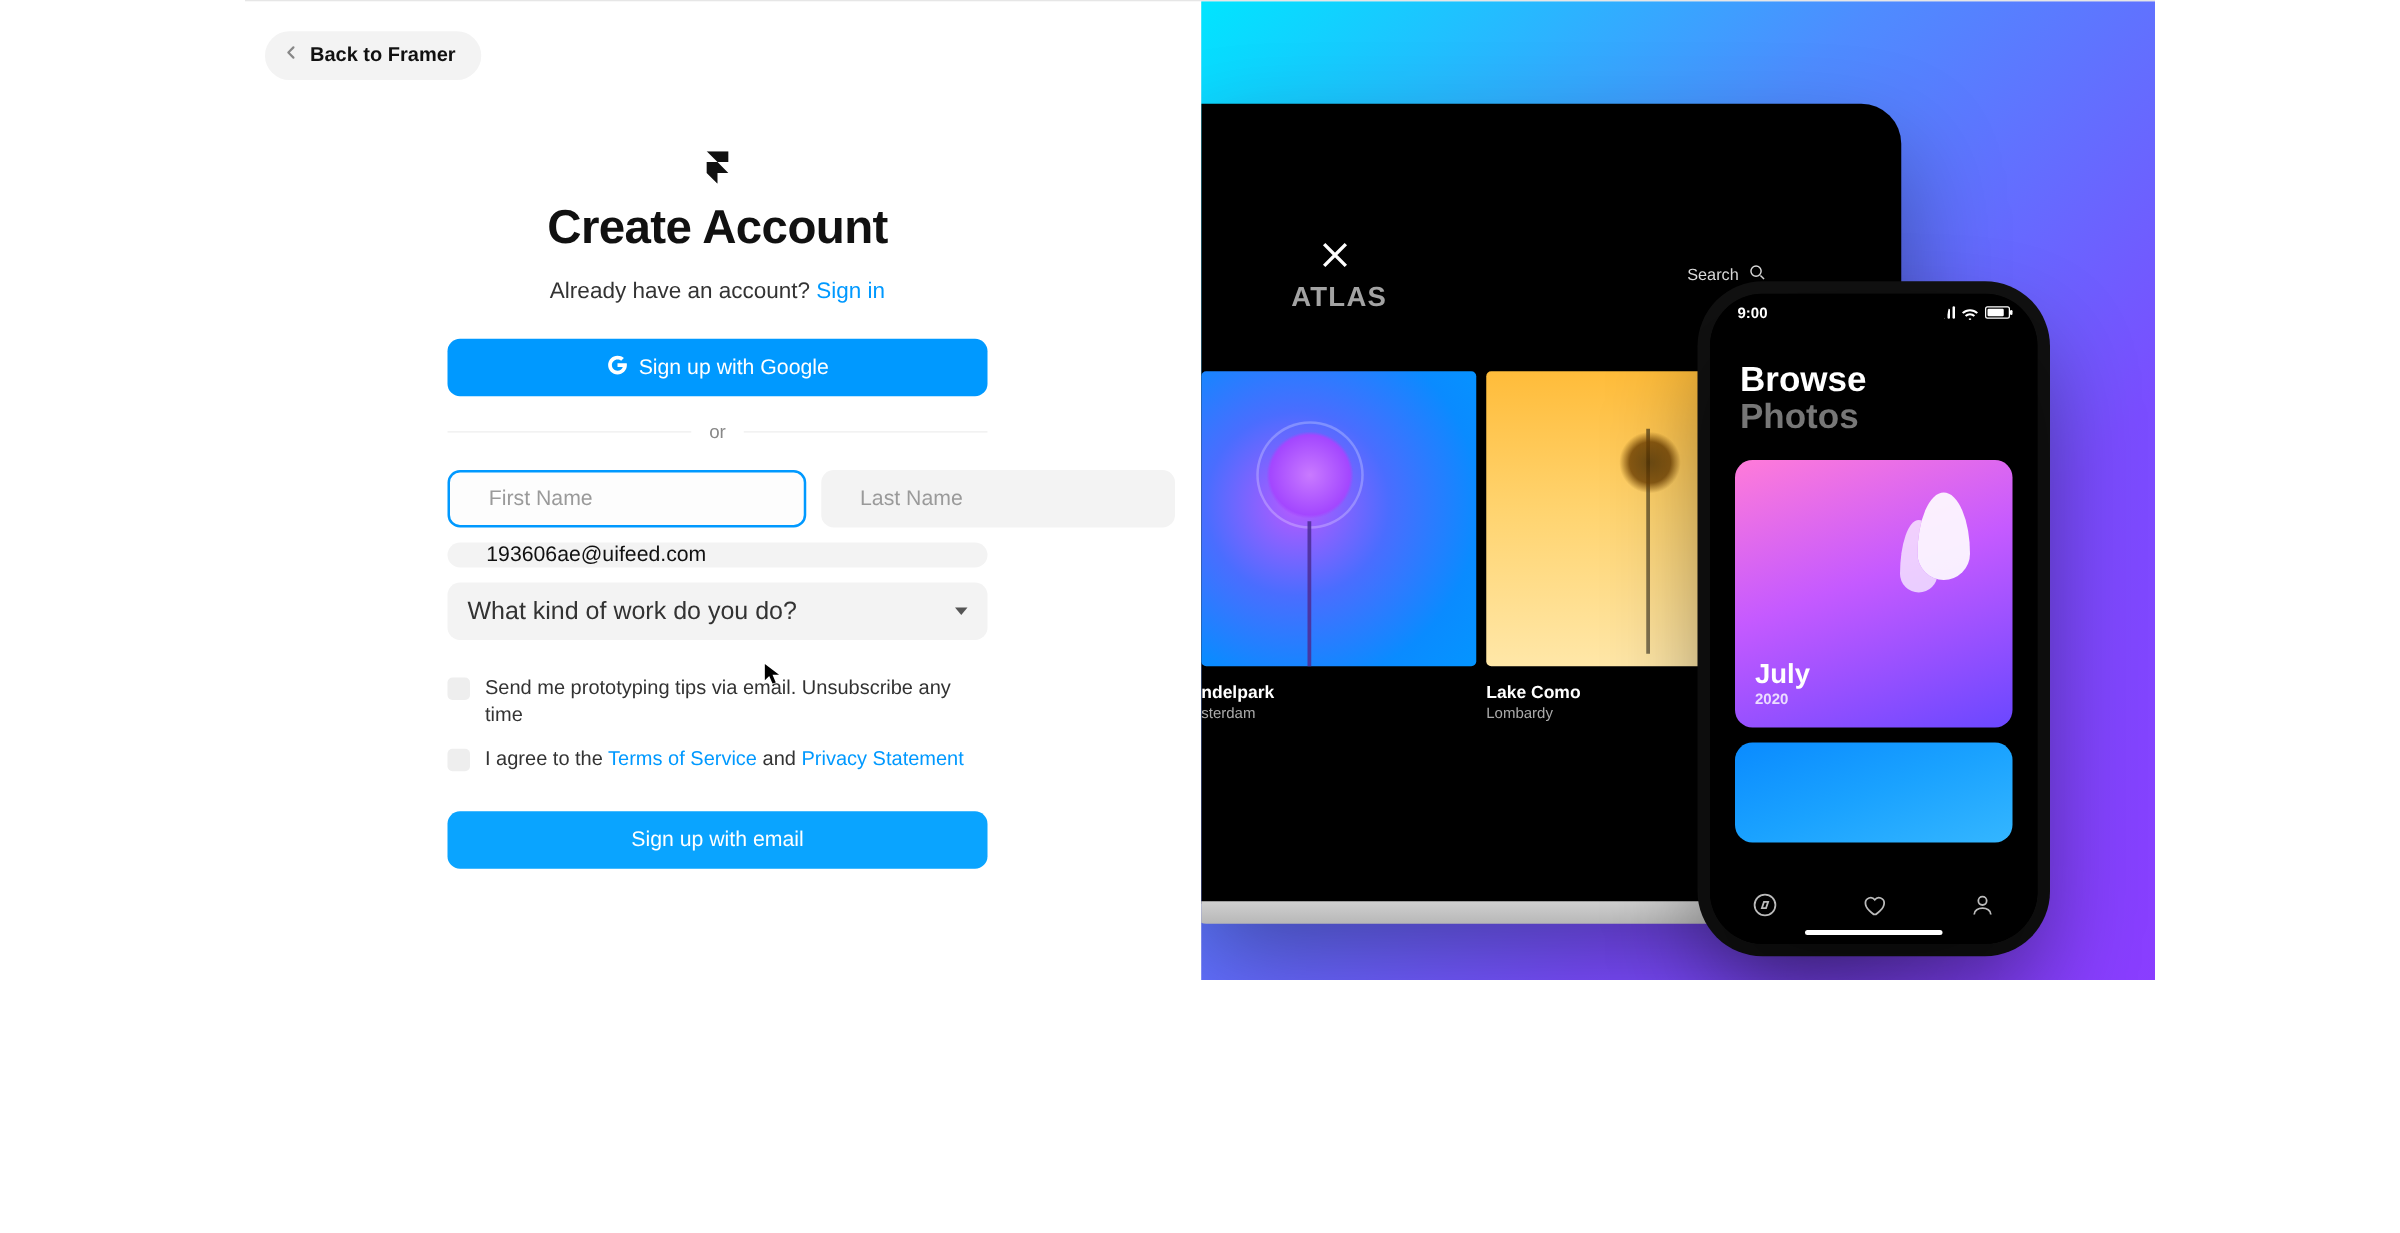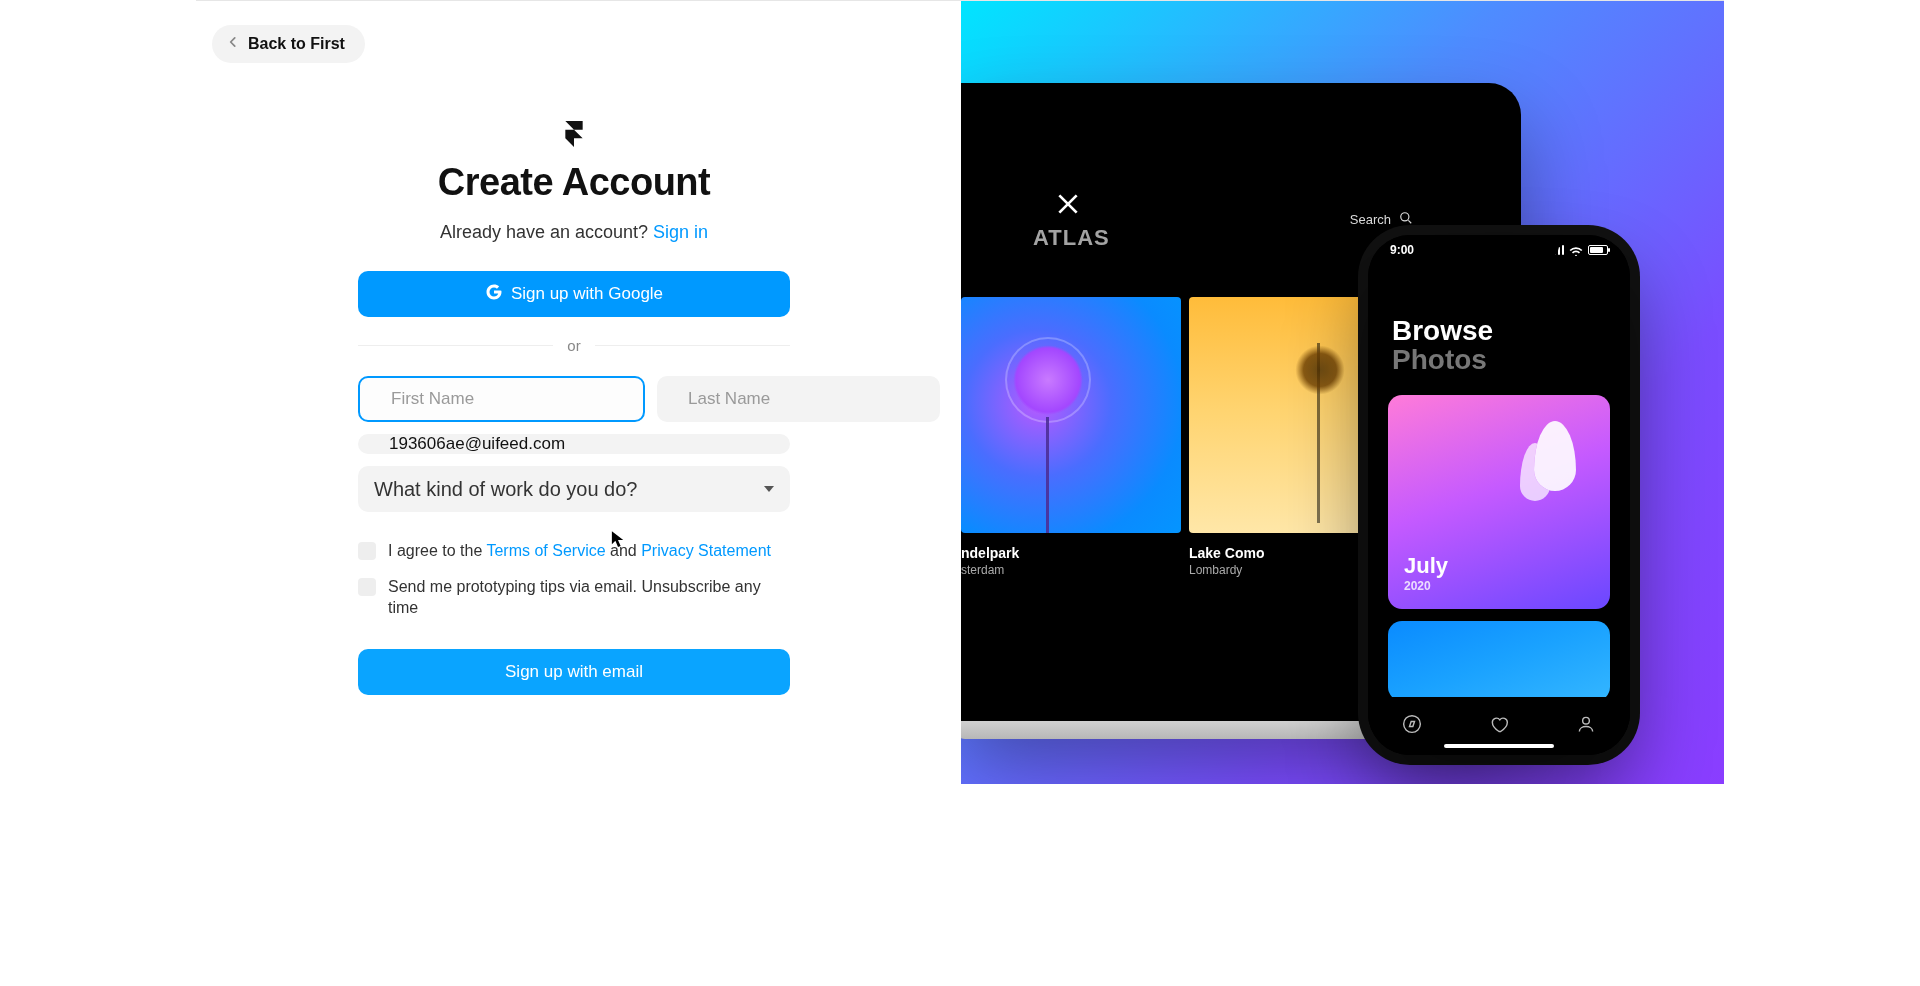--- a/index.html
+++ b/index.html
@@ -132,21 +132,21 @@
   
   .phone{
     position:absolute;right:94px;top:234px;width:262px;height:520px;
     background:#000;border-radius:42px;
     box-shadow:0 40px 80px rgba(0,0,0,.45),0 0 0 10px #111;
     overflow:hidden;
   }
   .phone .notch{position:absolute;top:0;left:50%;transform:translateX(-50%);width:120px;height:26px;background:#000;border-bottom-left-radius:16px;border-bottom-right-radius:16px;z-index:5;}
   .phone .statusbar{position:absolute;top:8px;left:0;right:0;display:flex;justify-content:space-between;padding:0 22px;color:#fff;font-size:12px;font-weight:600;z-index:4;}
   .phone .statusbar .right{display:flex;gap:5px;align-items:center;}
-  .phone .screen{position:absolute;inset:0;background:#000;padding-top:81px;}
+  .phone .screen{position:absolute;inset:0;background:#000;padding-top:54px;}
   .phone .screen .h1{color:#fff;font-size:28px;font-weight:800;margin-left:24px;line-height:1.05;}
   .phone .screen .h1 span.gray{color:#777;display:block;}
   .phone .pcard{margin:20px 20px 0;height:214px;border-radius:14px;position:relative;overflow:hidden;background:linear-gradient(160deg,#ff7bd9 0,#c55aff 45%,#6a47ff 100%);}
   .phone .pcard .leaf{position:absolute;right:34px;top:26px;width:42px;height:70px;background:rgba(255,255,255,.9);border-radius:50% 50% 50% 50%/70% 70% 30% 30%;filter:blur(.3px);box-shadow:-20px 16px 0 -6px rgba(255,255,255,.7);}
   .phone .pcard .txt{position:absolute;left:16px;bottom:16px;}
   .phone .pcard .txt .m{color:#fff;font-size:22px;font-weight:800;}
   .phone .pcard .txt .y{color:rgba(255,255,255,.8);font-size:12px;font-weight:600;}
   .phone .pcard2{margin:12px 20px 0;height:80px;border-radius:14px;background:linear-gradient(160deg,#0a8bff 0,#1aa2ff 50%,#34b6ff 100%);}
   .phone .tabbar{position:absolute;bottom:0;left:0;right:0;height:58px;background:#000;display:flex;align-items:center;justify-content:space-around;}
   .phone .tabbar svg{width:20px;height:20px;stroke:#bbb;fill:none;stroke-width:1.7;}
@@ -168,21 +168,21 @@
 <div class="page">
 
   <div class="left-pane">
 
     <div class="back-btn">
       <span>
         <svg viewBox="0 0 24 24">
             <path d="M15 5l-7 7 7 7" fill="none" stroke="#888" stroke-width="3" stroke-linecap="round" stroke-linejoin="round"></path>
           </svg>
       </span>
-      <span>Back to First</span>
+      <span>Back to Framer</span>
     </div>
 
     <div class="form-wrap">
       <div class="logo">
         <svg viewBox="0 0 24 24">
             <path d="M4 0h16v8H12L4 0zm0 8h8l8 8H4V8zm0 8h8v8l-8-8z" fill="#111"></path>
           </svg>
       </div>
       <div class="title">Create Account</div>
       <div class="sub">
@@ -212,27 +212,27 @@
       <input class="input full" value="193606ae@uifeed.com" style="">
       <div class="gap"></div>
       <div class="select">
         <span>What kind of work do you do?</span>
         <span class="caret"></span>
       </div>
 
       <div class="checks">
         <label class="check">
           <span class="box"></span>
+          <span>Send me prototyping tips via email. Unsubscribe any time</span>
+        </label>
+        <label class="check">
+          <span class="box"></span>
           <span>
             <span>I agree to the </span><a href="#">Terms of Service</a><span> and </span><a href="#">Privacy Statement</a>
           </span>
-        </label>
-        <label class="check">
-          <span class="box"></span>
-          <span>Send me prototyping tips via email. Unsubscribe any time</span>
         </label>
       </div>
 
       <button class="email-btn">
         <span>Sign up with email</span>
       </button>
     </div>
 
     <div class="cursor">
       <svg viewBox="0 0 16 20">

